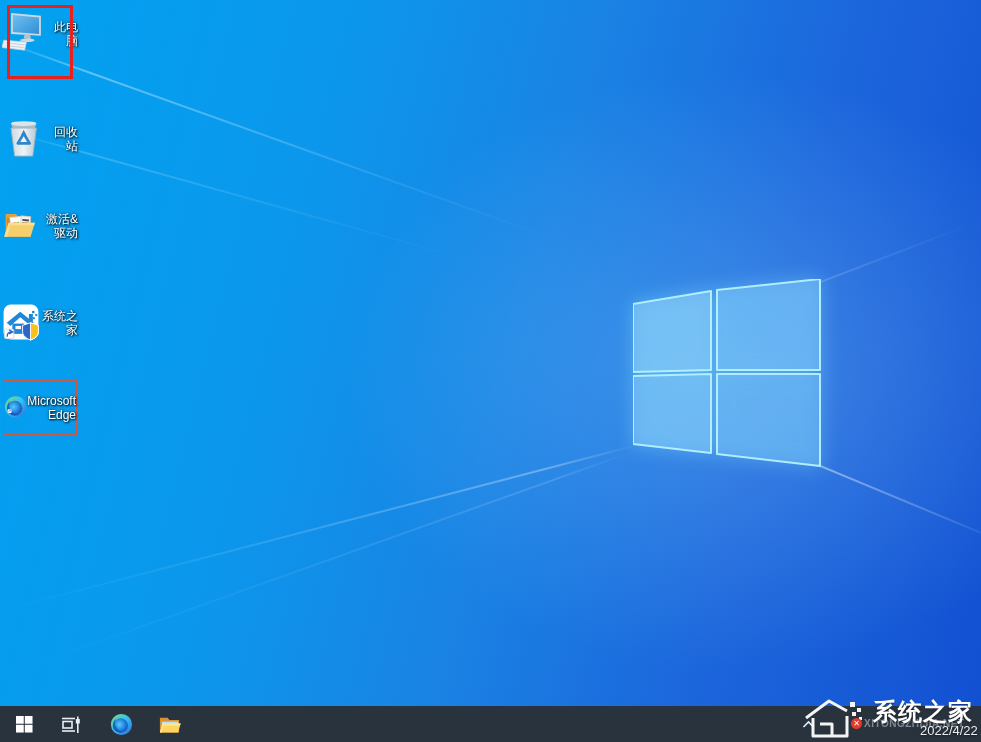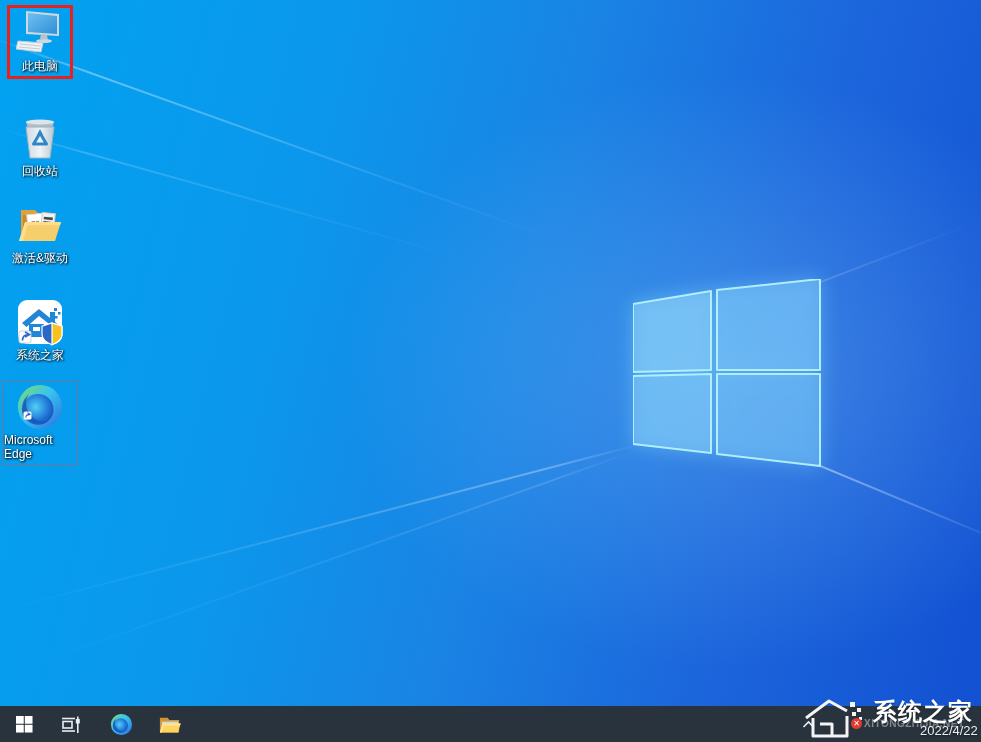--- a/index.html
+++ b/index.html
@@ -26,22 +26,22 @@
   .ray.r4{left:0;top:676px;width:670px;transform:rotate(-19.6deg);opacity:.5;}
   .ray.r4 .ray-line{background:linear-gradient(90deg,transparent 0%,rgba(255,255,255,.12) 40%,rgba(255,255,255,.28) 88%,transparent 100%);}
   .ray.r5{left:818px;top:464px;width:176px;transform:rotate(22.6deg);}
   .ray.r5 .ray-line{background:linear-gradient(90deg,rgba(255,255,255,.45),rgba(255,255,255,.08));}
   .ray.r6{left:818px;top:282px;width:170px;transform:rotate(-21deg);opacity:.45;}
   .ray.r6 .ray-line{background:linear-gradient(90deg,rgba(255,255,255,.35),transparent);}
   .winlogo{position:absolute;left:633px;top:279px;width:188px;height:188px;
     filter:drop-shadow(0 0 9px rgba(140,230,255,.65));}
   
   .icon-cell{
-    position:absolute;width:76px;display:flex;flex-direction:column;align-items:center;
-    text-align:left;cursor:default;
+    position:absolute;width:76px;display:flex;flex-direction:row;align-items:center;
+    text-align:right;cursor:default;
   }
   .icon-art{width:48px;height:48px;display:block;}
   .icon-label{
     margin-top:2px;font-size:12px;line-height:14px;color:#fff;
     text-shadow:1px 1px 2px rgba(0,0,0,.95),0 0 3px rgba(0,0,0,.7);
     max-width:74px;word-wrap:break-word;
   }
   .cell-thispc{left:2px;top:9px;}
   .cell-recycle{left:2px;top:114px;}
   .cell-folder{left:2px;top:201px;}

